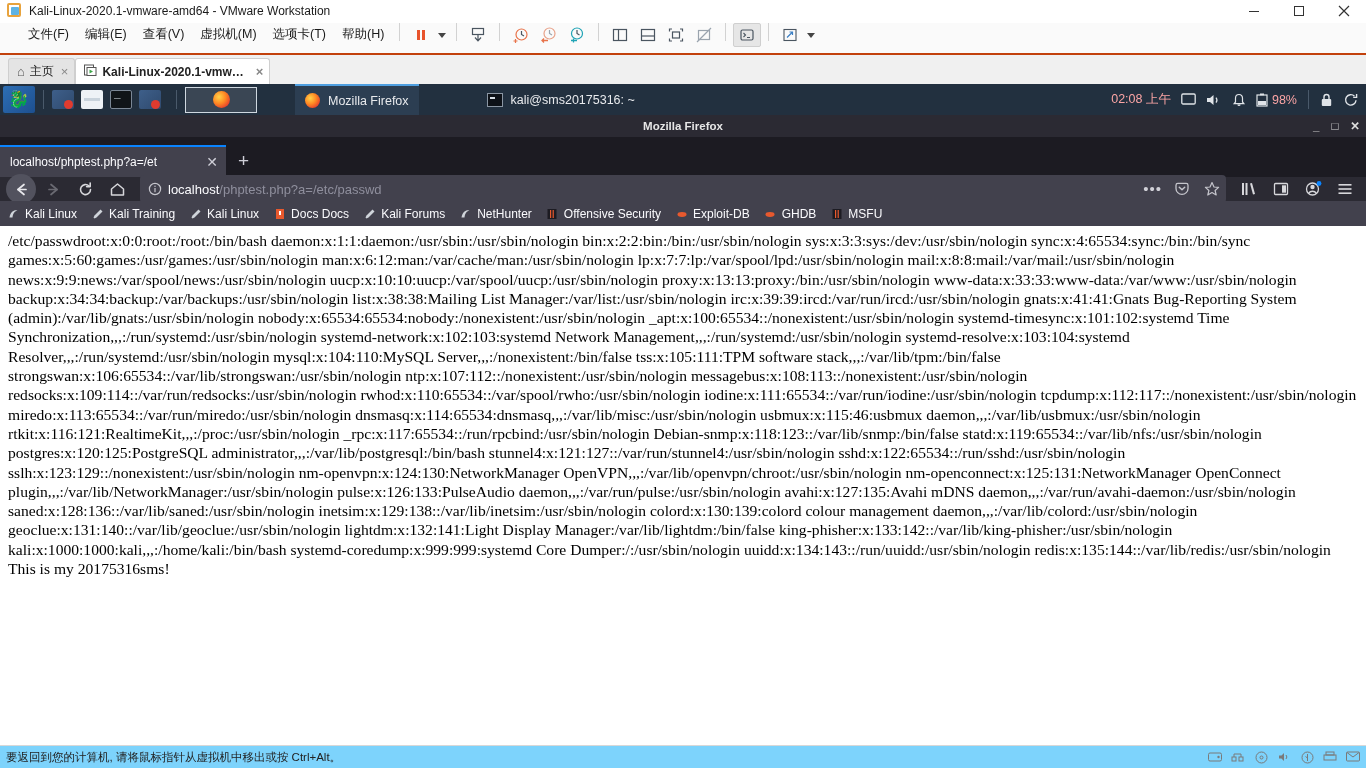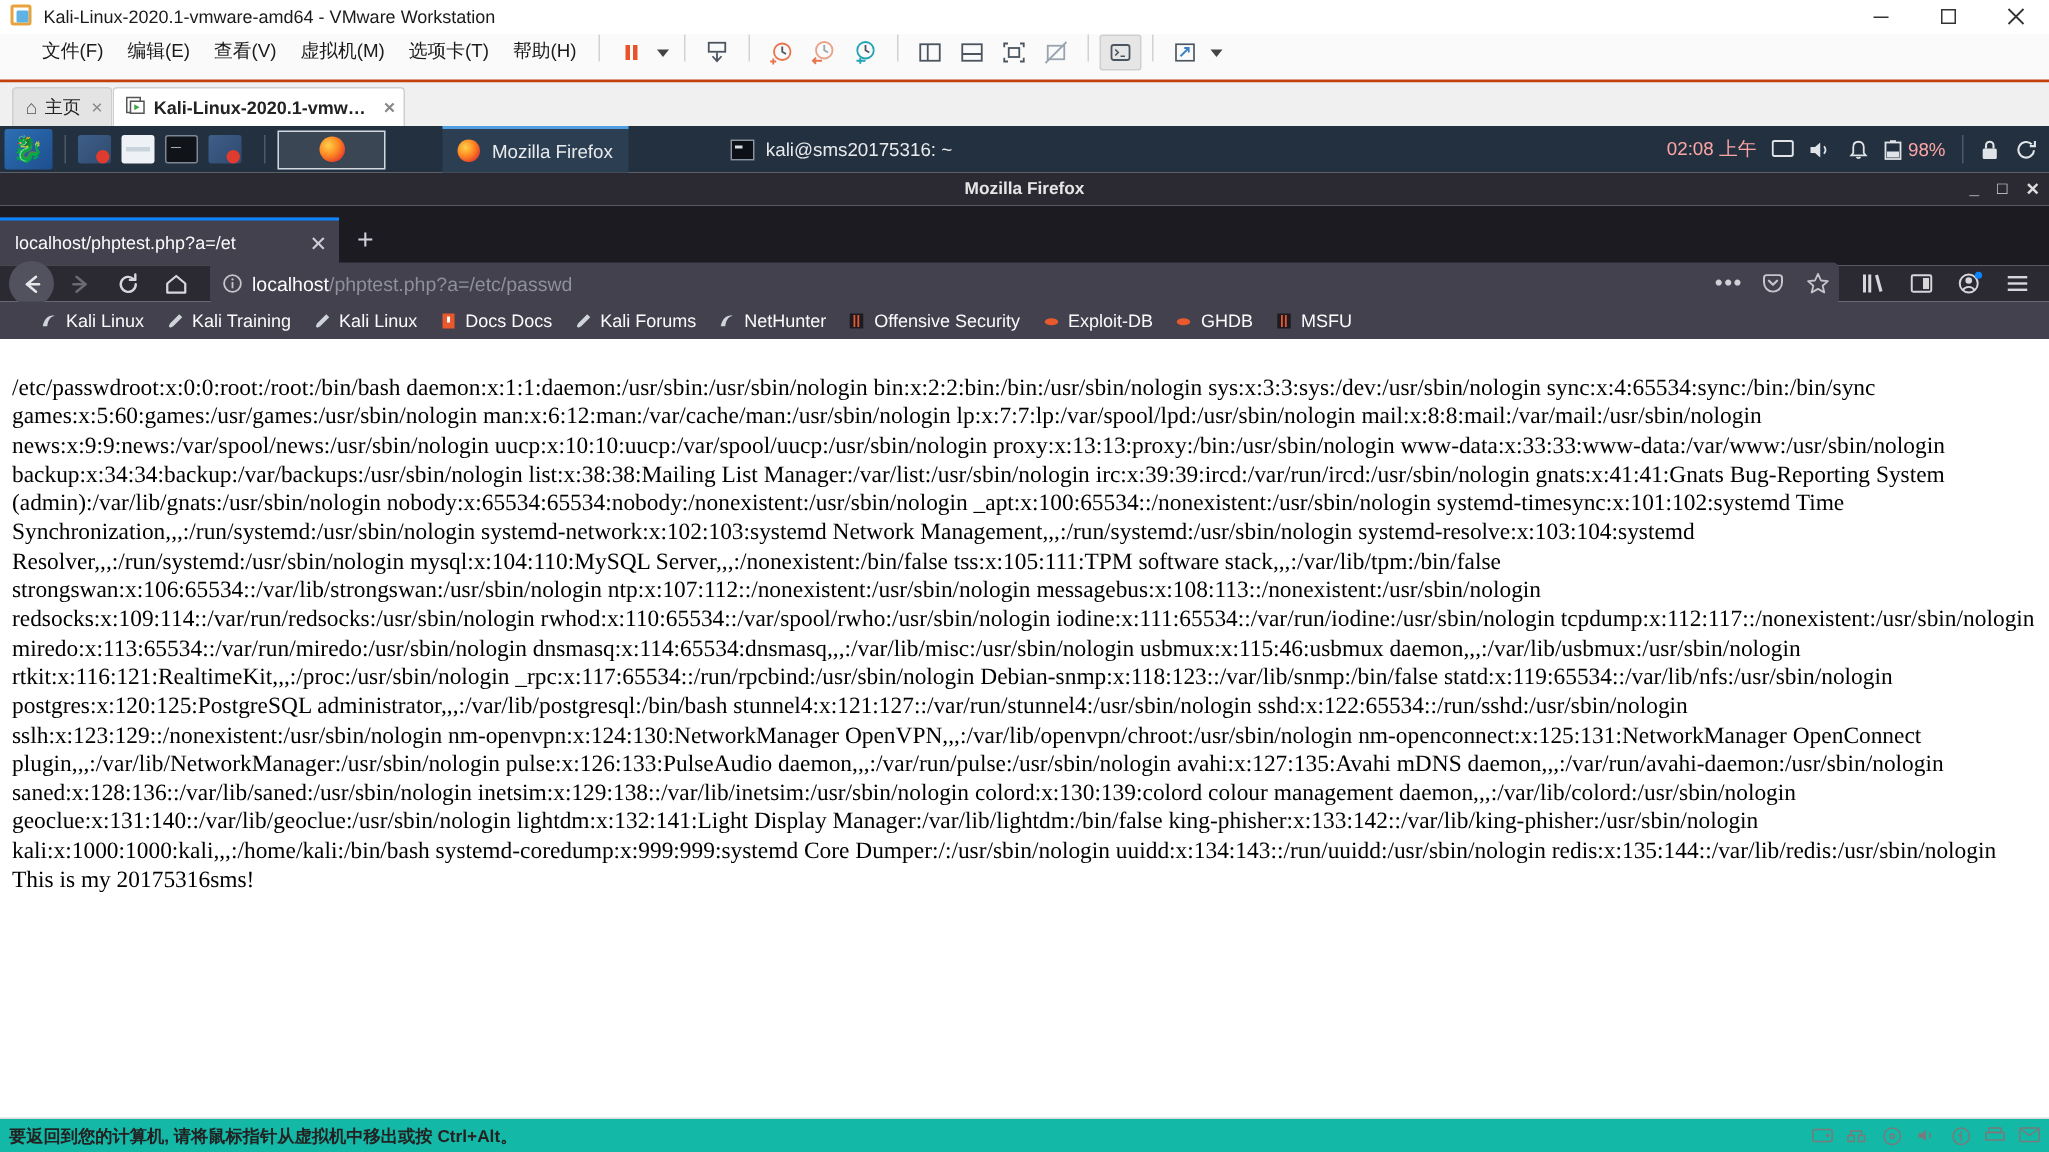--- a/index.html
+++ b/index.html
@@ -220,47 +220,46 @@
     flex: 1 1 auto; font-size: 13px; color: #8f8f9d;
     white-space: nowrap; overflow: hidden; min-width: 0;
   }
   .urlbar .txt b { color: #fbfbfe; font-weight: normal; }
   .ub-ic { color: #c5c5cc; flex: 0 0 auto; display:flex; align-items:center;}
   .dots { letter-spacing: 1px; font-size: 15px; color: #d0d0d7; line-height: 10px;}
 
   .ff-bookmarks {
     height: 25px; background: #42414d;
     display: flex; align-items: center; gap: 2px;
-    padding: 0 20px; flex: 0 0 auto;
+    padding: 0 1px; flex: 0 0 auto;
     font-size: 12px; color: #fbfbfe;
   }
   .bm { display: flex; align-items: center; gap: 5px; padding: 2px 6px; white-space: nowrap;}
   .bm-ic { width: 13px; height: 13px; flex: 0 0 auto; display:flex; align-items:center; justify-content:center;}
 
   
   .ff-content {
     flex: 1 1 auto; background: #ffffff; overflow: hidden;
     padding: 5px 8px 0 8px;
   }
   .page-text {
     font-family: "Liberation Serif", serif;
     font-size: 15.6px;
     line-height: 19.3px;
     color: #000000;
     word-break: break-word;
     overflow-wrap: anywhere;
     text-align: left;
-    margin-top: 18px;
   }
 
   
   .vm-status {
-    height: 23px; background: #14b8a6; border-top: 1px solid #d8d8d8;
+    height: 23px; background: #7dd3fc; border-top: 1px solid #d8d8d8;
     display: flex; align-items: center; flex: 0 0 auto;
-    font-size: 11.5px; color: #222; padding: 0 6px; font-weight: bold;
+    font-size: 11.5px; color: #222; padding: 0 6px;
   }
   .vm-status .right { margin-left: auto; display: flex; align-items: center; gap: 9px; color: #6c6c6c;}
   .st-ic { width: 14px; height: 13px; display:flex; align-items:center; justify-content:center;}
 </style>
 </head>
 <body>
 
 <div id="vmware-window">
 
   <div class="vm-titlebar">

